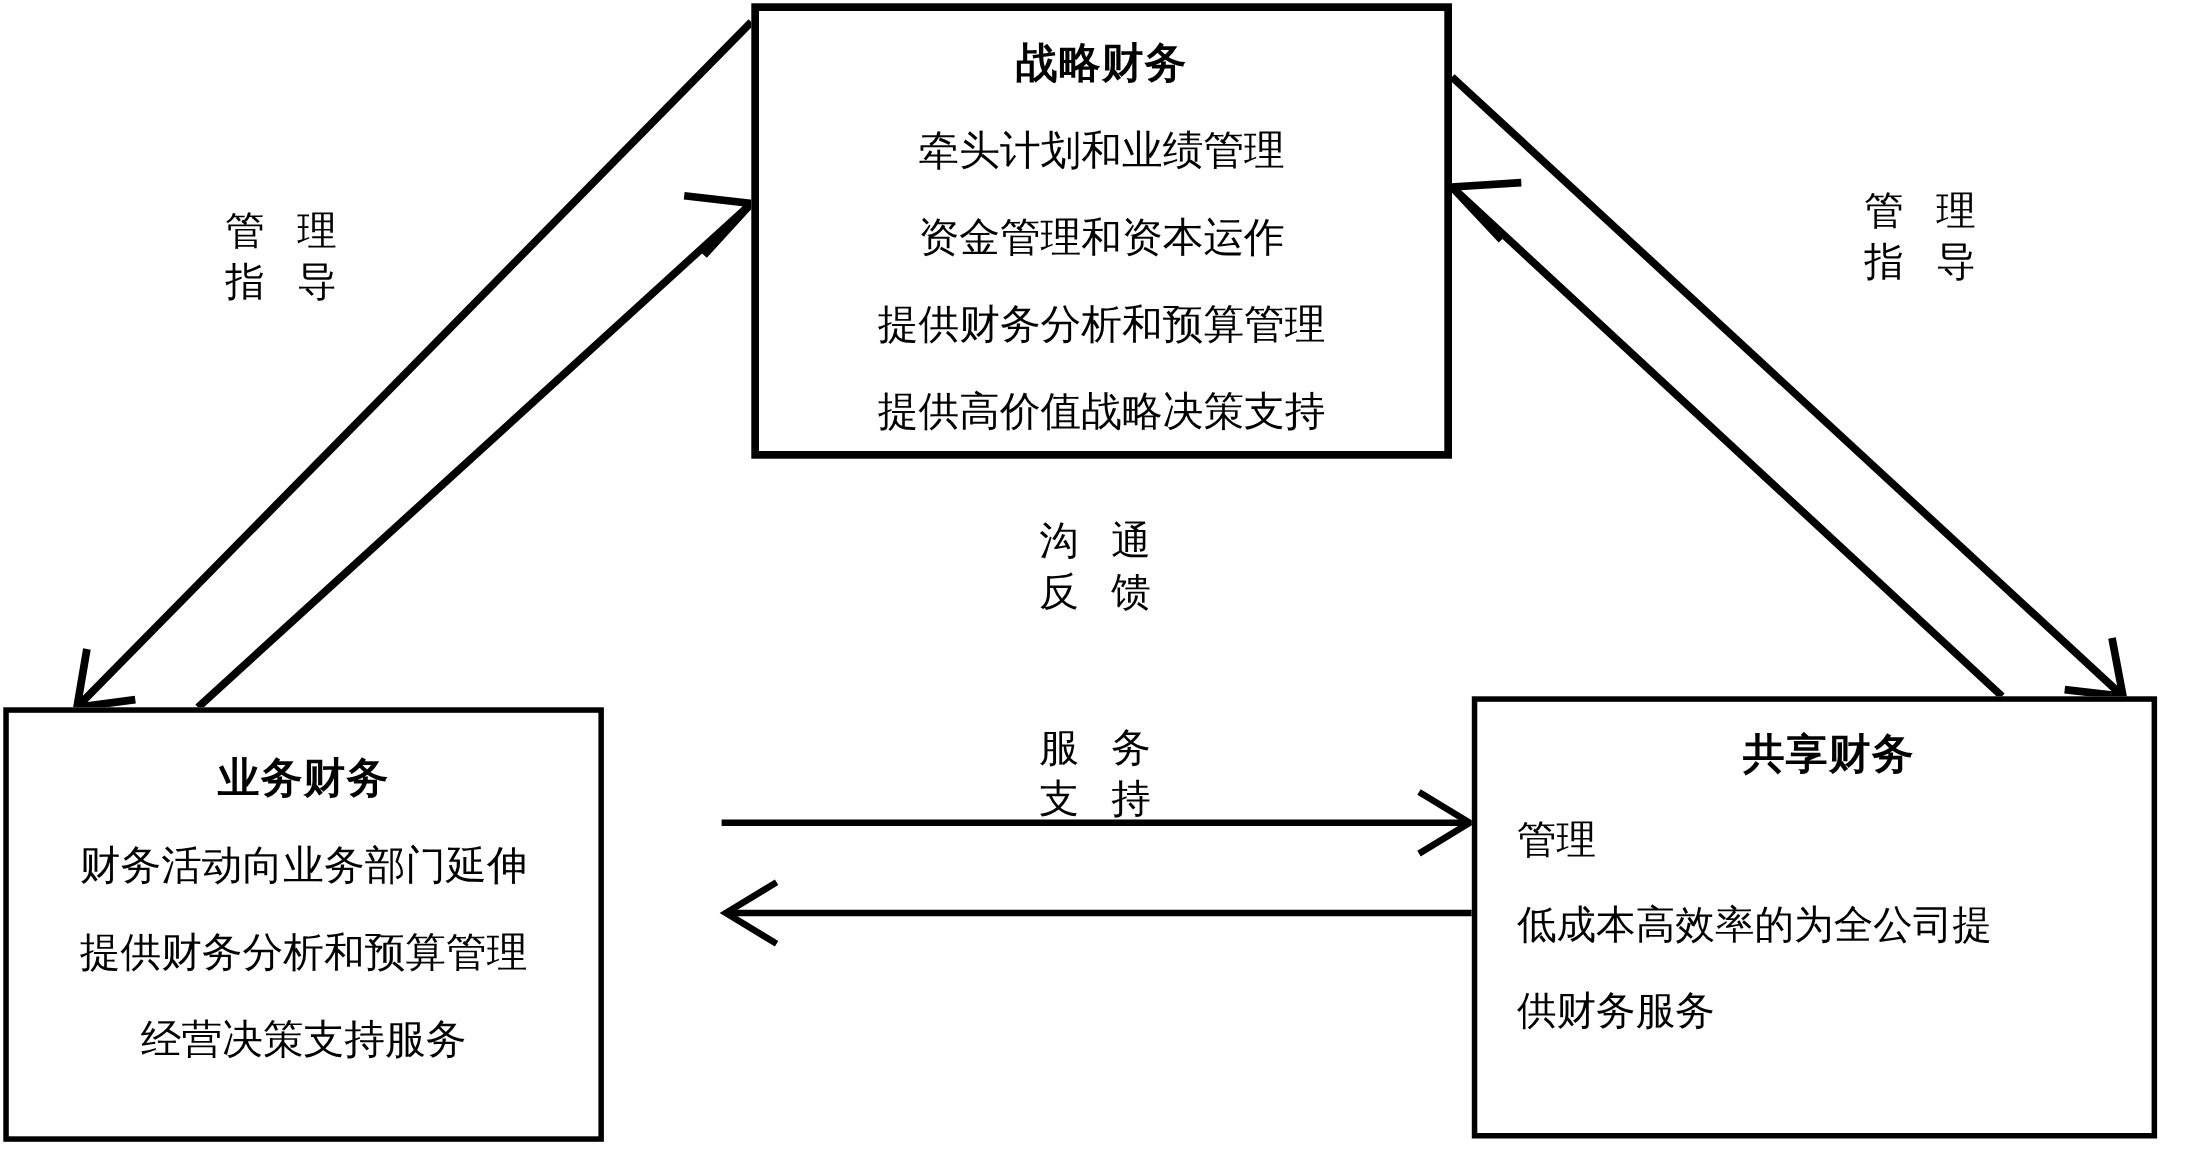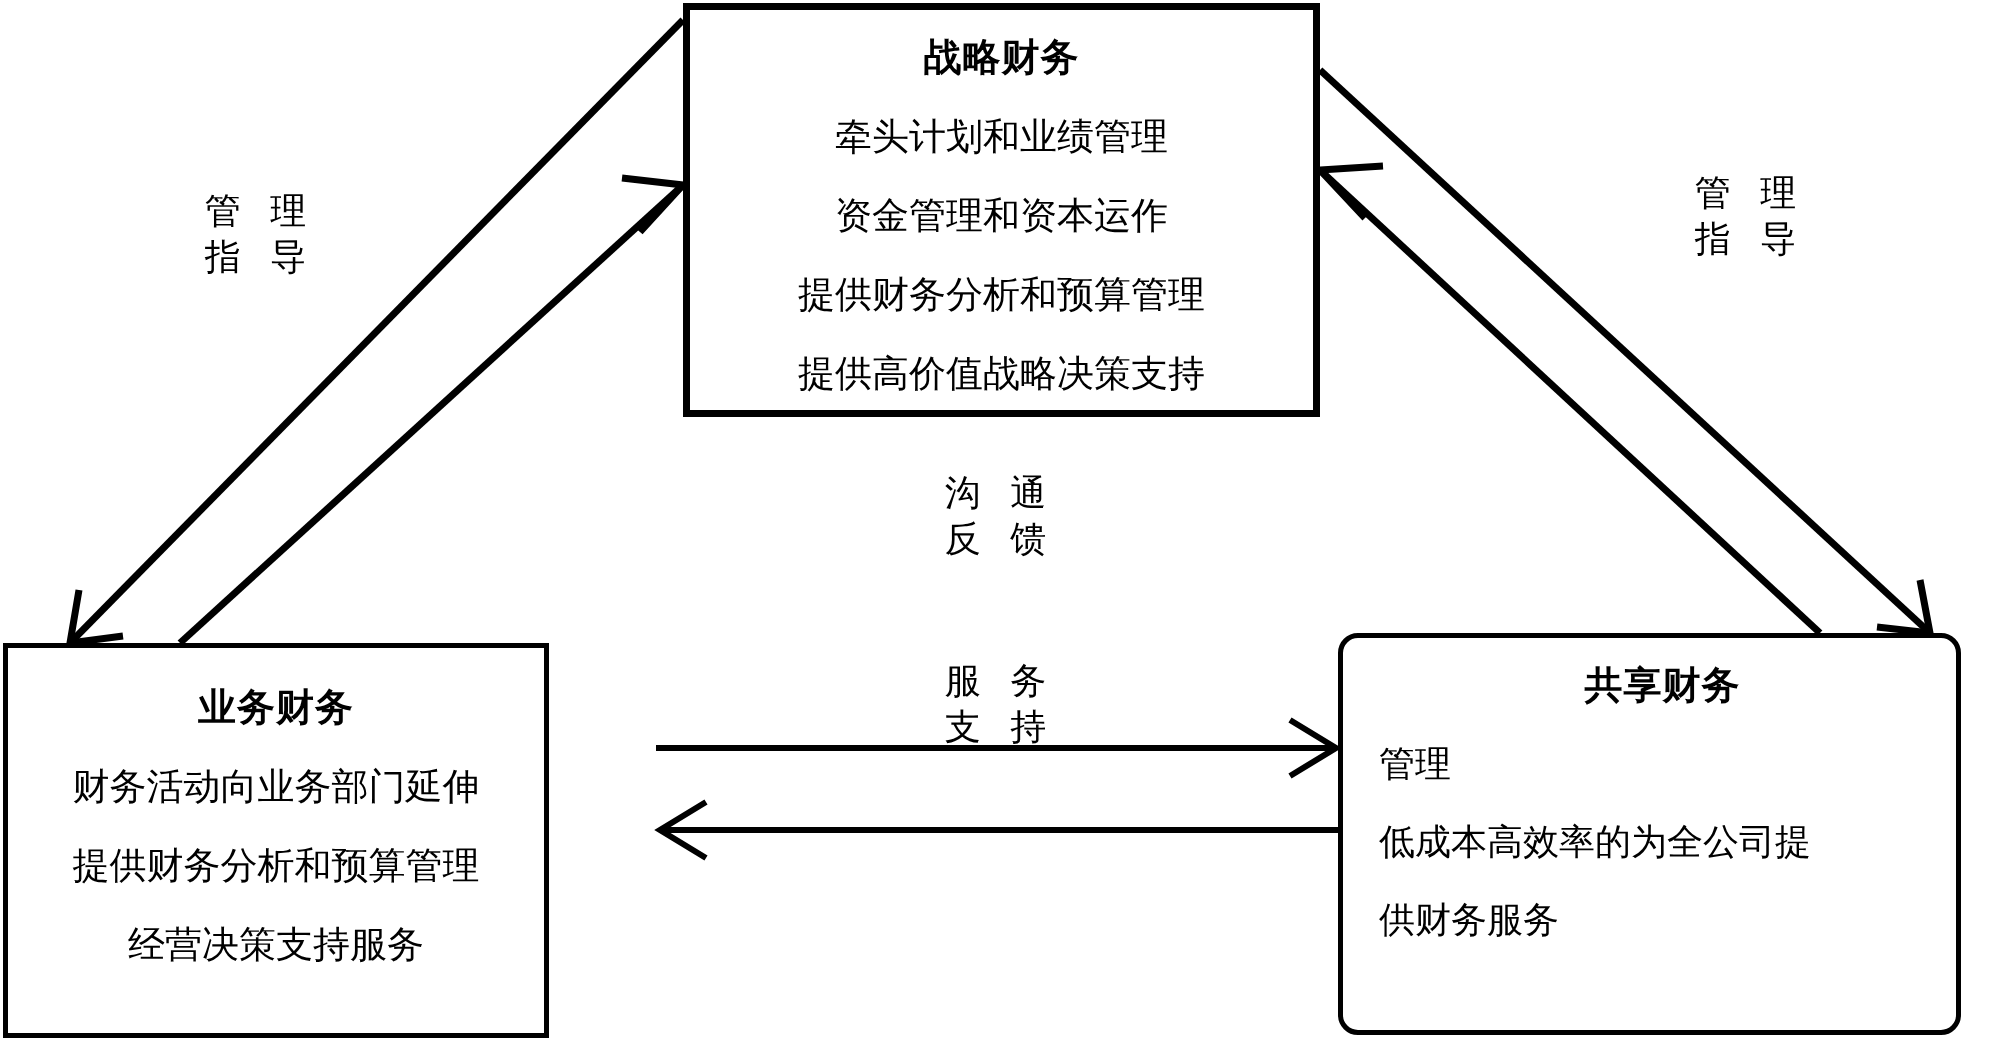--- a/index.html
+++ b/index.html
@@ -64,21 +64,21 @@
   
   #node-business {
     left: 3px;   top: 643px;
     width: 546px; height: 395px;
   }
   #node-business .node-inner { top: 38px; }
 
   
   #node-shared {
     left: 1338px; top: 633px;
-    width: 623px;  height: 402px; border-radius: 20px;
+    width: 623px;  height: 402px;
   }
   #node-shared .node-inner { top: 26px; left: 36px; right: 10px; }
   #node-shared .node-line  { font-size: 36px; }
 
   .edge-label {
     position: absolute;
     font-size: 36px;
     line-height: 1.28;
     letter-spacing: 9px;
     text-align: center;

